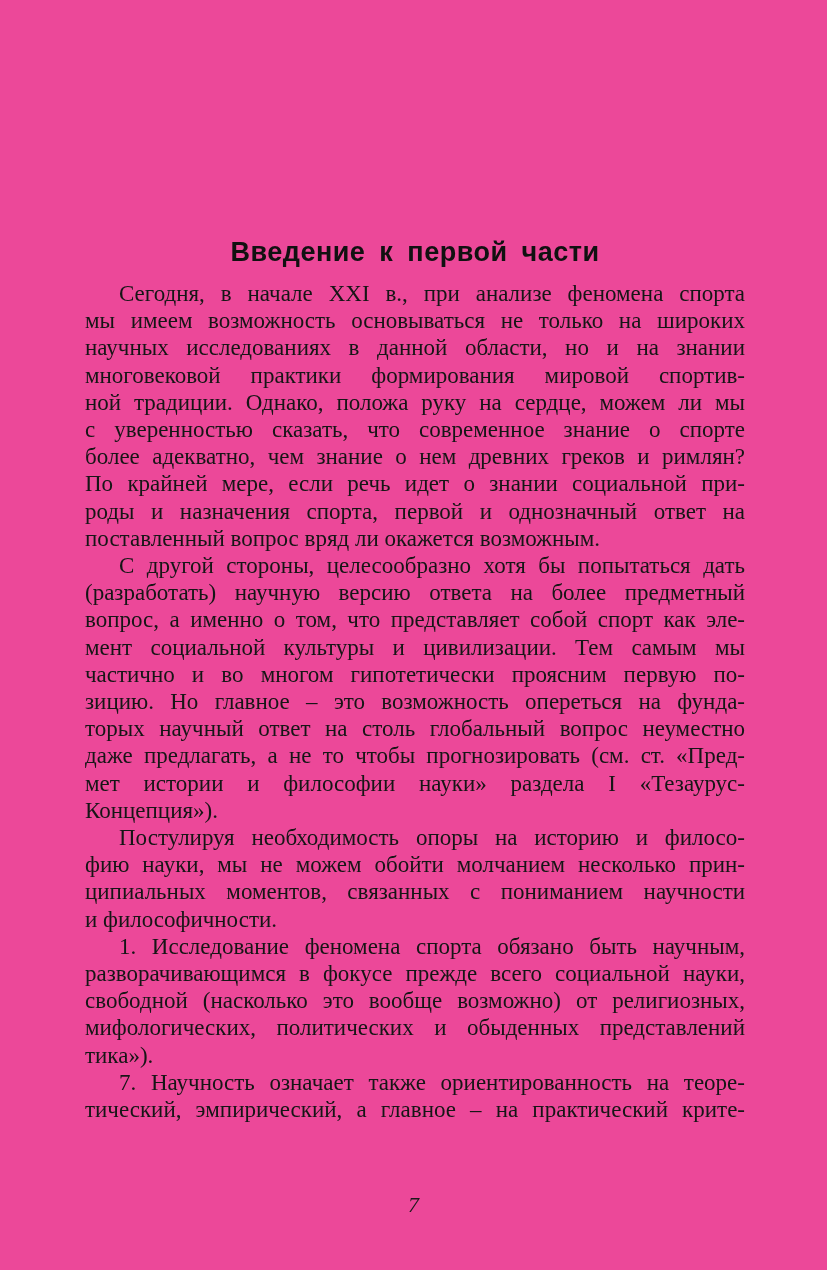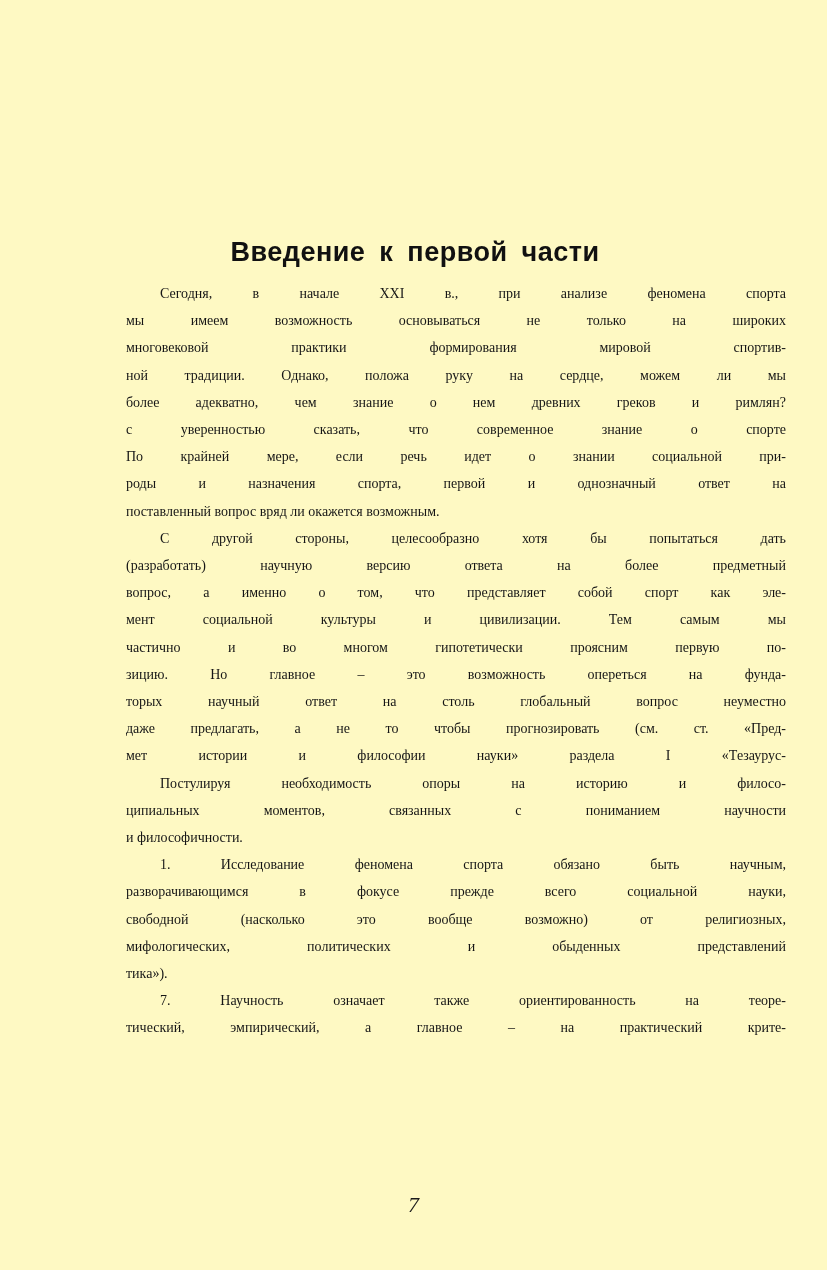--- a/index.html
+++ b/index.html
@@ -4,21 +4,21 @@
 <style>
   html, body {
     margin: 0;
     padding: 0;
     background: #ffffff;
   }
   .book-page {
     position: relative;
     width: 827px;
     height: 1270px;
-    background: #fef9c3;
+    background: #ec4899;
     color: #161616;
     font-family: "Liberation Serif", serif;
     overflow: hidden;
   }
   .section-title {
     position: absolute;
     top: 219px;
     left: 85px;
     width: 660px;
     text-align: center;
@@ -27,23 +27,22 @@
     font-size: 27px;
     letter-spacing: 0.5px;
     word-spacing: 6px;
     color: #111;
   }
   .text-block {
     position: absolute;
     top: 280px;
     left: 85px;
     width: 660px;
-    font-size: 14px;
+    font-size: 23px;
     line-height: 27.2px;
-    margin-left: 41px;
   }
   .para {
     margin: 0;
   }
   .line {
     text-align: justify;
     text-align-last: justify;
   }
   .line.first {
     text-indent: 34px;
@@ -68,43 +67,46 @@
 
 <div class="book-page">
 
   <h1 class="section-title">Введение к первой части</h1>
 
   <div class="text-block">
 
     <div class="para">
       <div class="line first">Сегодня, в начале XXI в., при анализе феномена спорта</div>
       <div class="line">мы имеем возможность основываться не только на широких</div>
+      <div class="line">научных исследованиях в данной области, но и на знании</div>
       <div class="line">многовековой практики формирования мировой спортив-</div>
       <div class="line">ной традиции. Однако, положа руку на сердце, можем ли мы</div>
+      <div class="line">с уверенностью сказать, что современное знание о спорте</div>
       <div class="line">более адекватно, чем знание о нем древних греков и римлян?</div>
-      <div class="line">с уверенностью сказать, что современное знание о спорте</div>
       <div class="line">По крайней мере, если речь идет о знании социальной при-</div>
       <div class="line">роды и назначения спорта, первой и однозначный ответ на</div>
       <div class="line plain">поставленный вопрос вряд ли окажется возможным.</div>
     </div>
 
     <div class="para">
       <div class="line first">С другой стороны, целесообразно хотя бы попытаться дать</div>
       <div class="line">(разработать) научную версию ответа на более предметный</div>
       <div class="line">вопрос, а именно о том, что представляет собой спорт как эле-</div>
       <div class="line">мент социальной культуры и цивилизации. Тем самым мы</div>
       <div class="line">частично и во многом гипотетически проясним первую по-</div>
       <div class="line">зицию. Но главное – это возможность опереться на фунда-</div>
       <div class="line">торых научный ответ на столь глобальный вопрос неуместно</div>
       <div class="line">даже предлагать, а не то чтобы прогнозировать (см. ст. «Пред-</div>
       <div class="line">мет истории и философии науки» раздела I «Тезаурус-</div>
+      <div class="line plain">Концепция»).</div>
     </div>
 
     <div class="para">
       <div class="line first">Постулируя необходимость опоры на историю и филосо-</div>
+      <div class="line">фию науки, мы не можем обойти молчанием несколько прин-</div>
       <div class="line">ципиальных моментов, связанных с пониманием научности</div>
       <div class="line plain">и философичности.</div>
     </div>
 
     <div class="para">
       <div class="line first">1. Исследование феномена спорта обязано быть научным,</div>
       <div class="line">разворачивающимся в фокусе прежде всего социальной науки,</div>
       <div class="line">свободной (насколько это вообще возможно) от религиозных,</div>
       <div class="line">мифологических, политических и обыденных представлений</div>
       <div class="line plain">тика»).</div>

